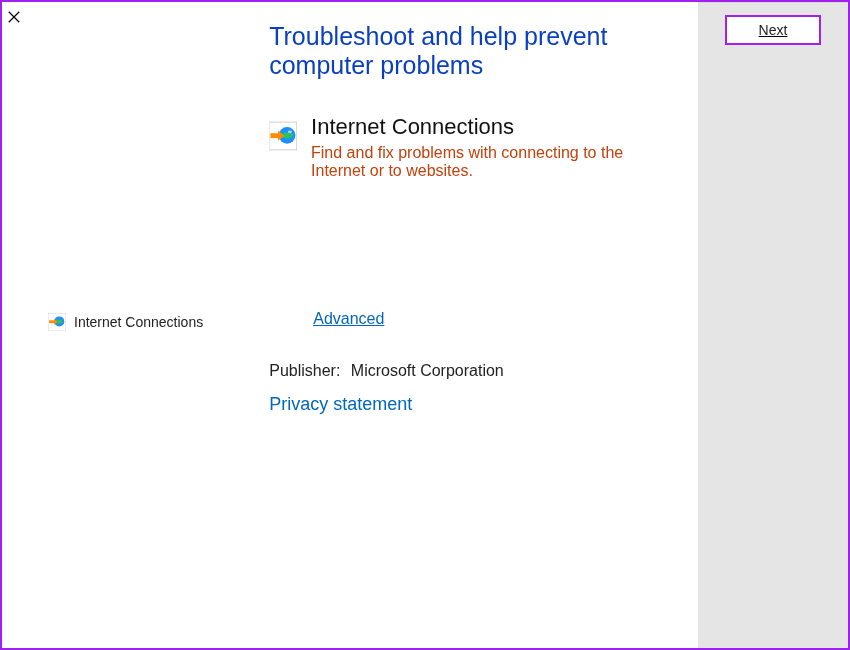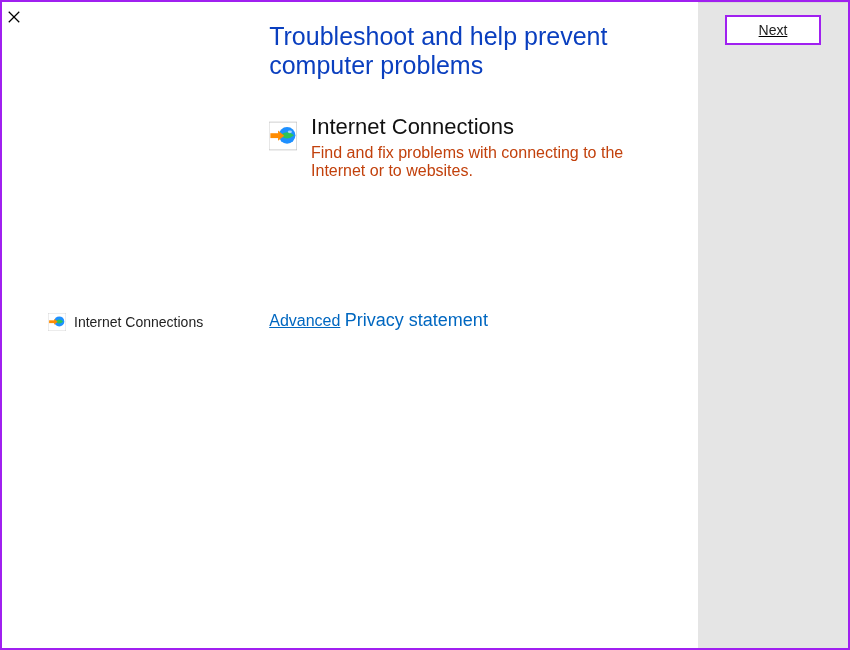--- a/index.html
+++ b/index.html
@@ -87,20 +87,21 @@
       color: #c2410c;
       font-weight: 400;
     }
     .advanced-link {
       color: #0067c0;
       font-size: 16px;
       text-decoration: underline;
       cursor: pointer;
       display: inline-block;
       margin-bottom: 34px;
+      margin-left: 44px;
     }
     .publisher-row {
       font-size: 16px;
       color: #222;
       margin-bottom: 14px;
     }
     .publisher-label { }
     .publisher-value { margin-left: 6px; }
     .privacy-link {
       color: #0067c0;
@@ -169,20 +170,24 @@
         <polygon points="13,12 22,19.5 13,27" fill="#ff8c00"></polygon>
       </svg>
       <div class="troubleshooter-info">
         <div class="troubleshooter-name">Internet Connections</div>
         <div class="troubleshooter-desc">Find and fix problems with connecting to the Internet or to websites.</div>
       </div>
     </div>
 
     <a class="advanced-link">Advanced</a>
 
+    <div class="publisher-row">
+      <span class="publisher-label">Publisher:</span>
+      <span class="publisher-value">Microsoft Corporation</span>
+    </div>
 
     <a class="privacy-link">Privacy statement</a>
   </div>
 
   <div class="footer">
     <button class="btn btn-primary">Next</button>
   </div>
 
 </div>
 

